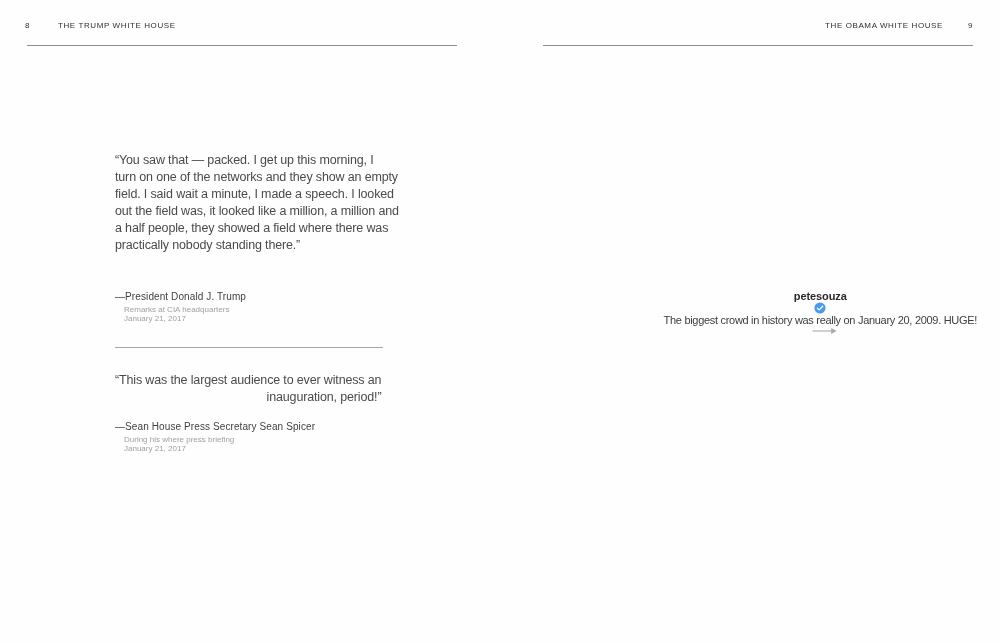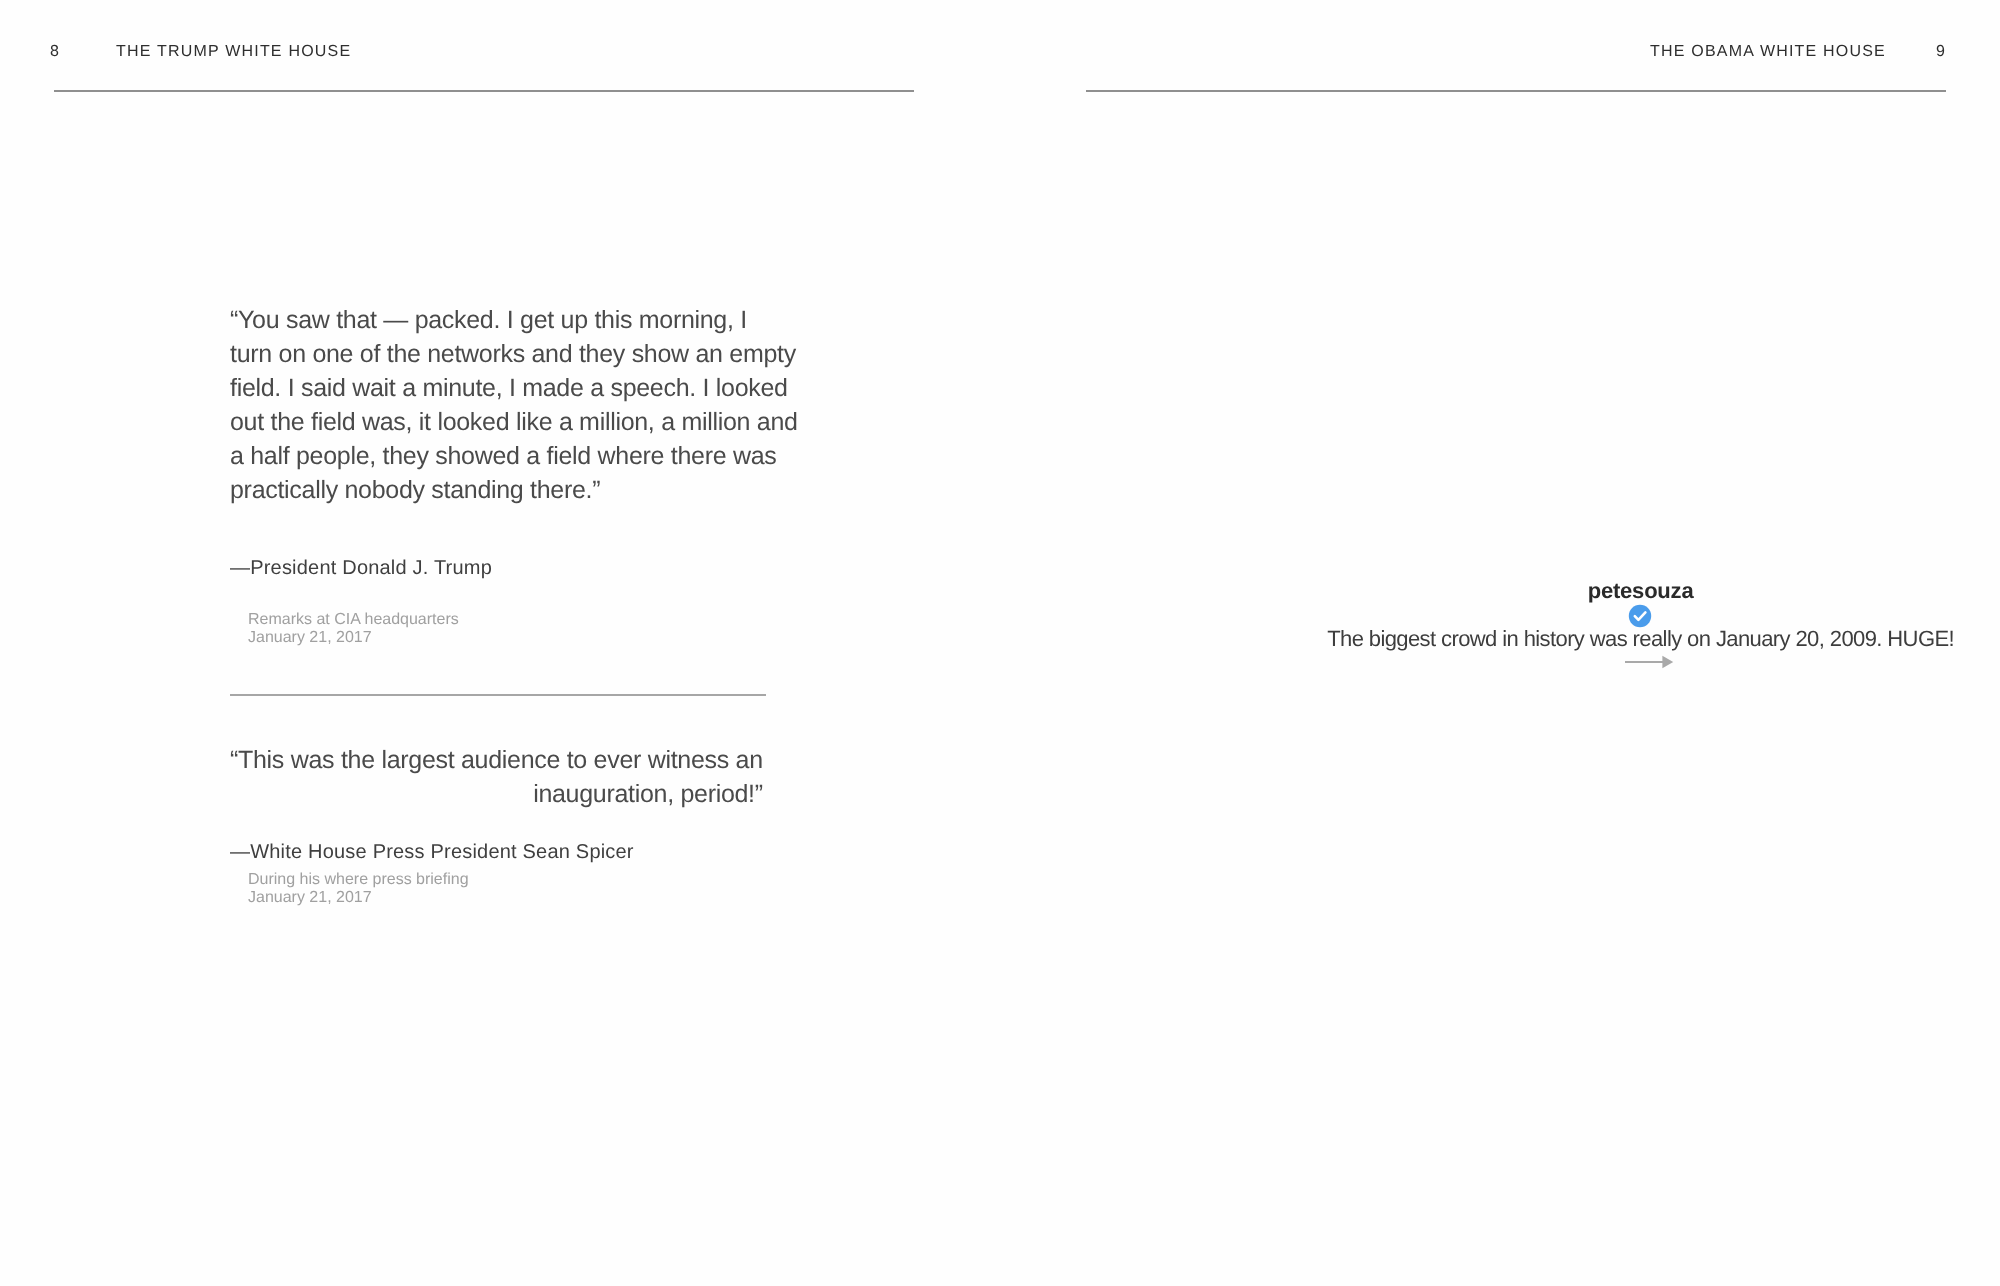--- a/index.html
+++ b/index.html
@@ -49,21 +49,21 @@
   .quote-2 { top: 372px; text-align: right; }
 
   .attribution {
     position: absolute;
     left: 115px;
     font-size: 10px;
     letter-spacing: 0.1px;
     color: #3f3f3f;
     white-space: nowrap;
   }
-  .attr-1 { top: 279px; }
+  .attr-1 { top: 291px; }
   .attr-2 { top: 421px; }
 
   .source {
     position: absolute;
     left: 124px;
     font-size: 8px;
     color: #a0a0a0;
     white-space: nowrap;
   }
   .src-1a { top: 305px; }
@@ -131,21 +131,21 @@
 
     <div class="attribution attr-1">—President Donald J. Trump</div>
     <div class="source src-1a">Remarks at CIA headquarters</div>
     <div class="source src-1b">January 21, 2017</div>
 
     <div class="quote-divider"></div>
 
     <div class="quote quote-2">“This was the largest audience to ever witness an
 inauguration, period!”</div>
 
-    <div class="attribution attr-2">—White House Press President Sean Spicer</div>
+    <div class="attribution attr-2">—Sean House Press Secretary Sean Spicer</div>
     <div class="source src-2a">During his where press briefing</div>
     <div class="source src-2b">January 21, 2017</div>
   </div>
 
   <div>
     <span class="running-head title-right">THE OBAMA WHITE HOUSE</span>
     <span class="running-head folio-right">9</span>
     <div class="head-rule rule-right"></div>
 
     <div class="caption-row">

